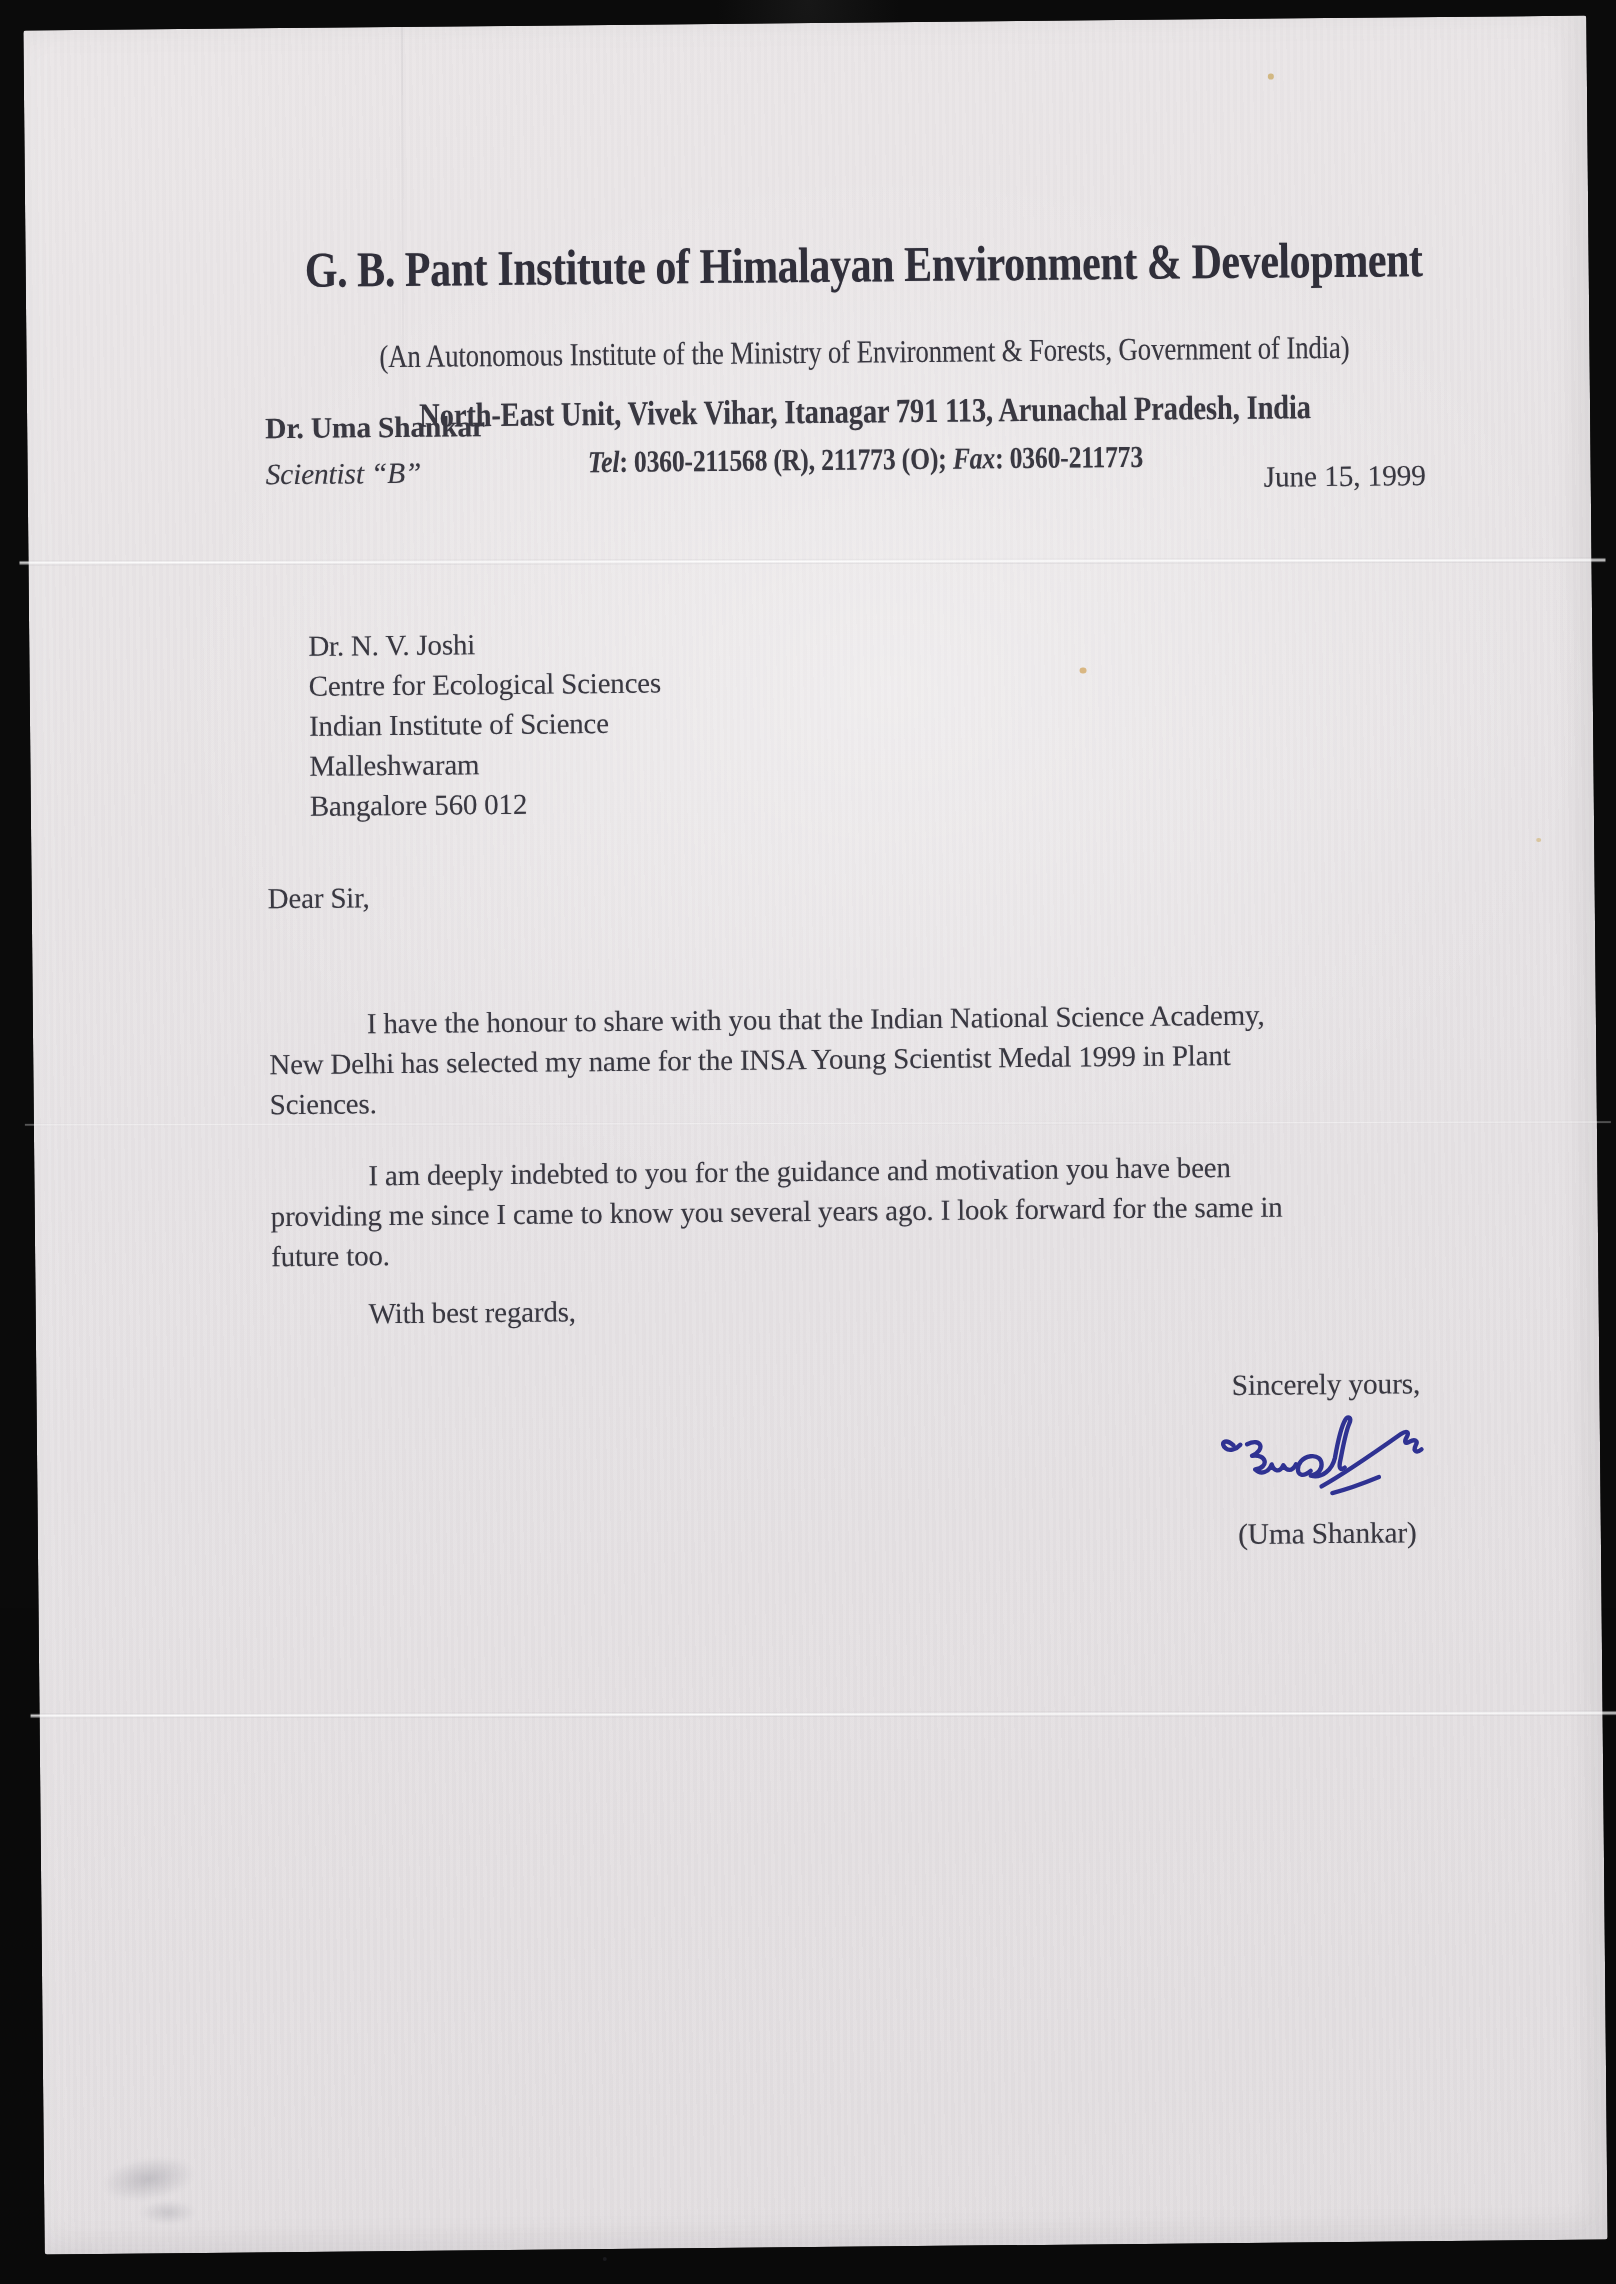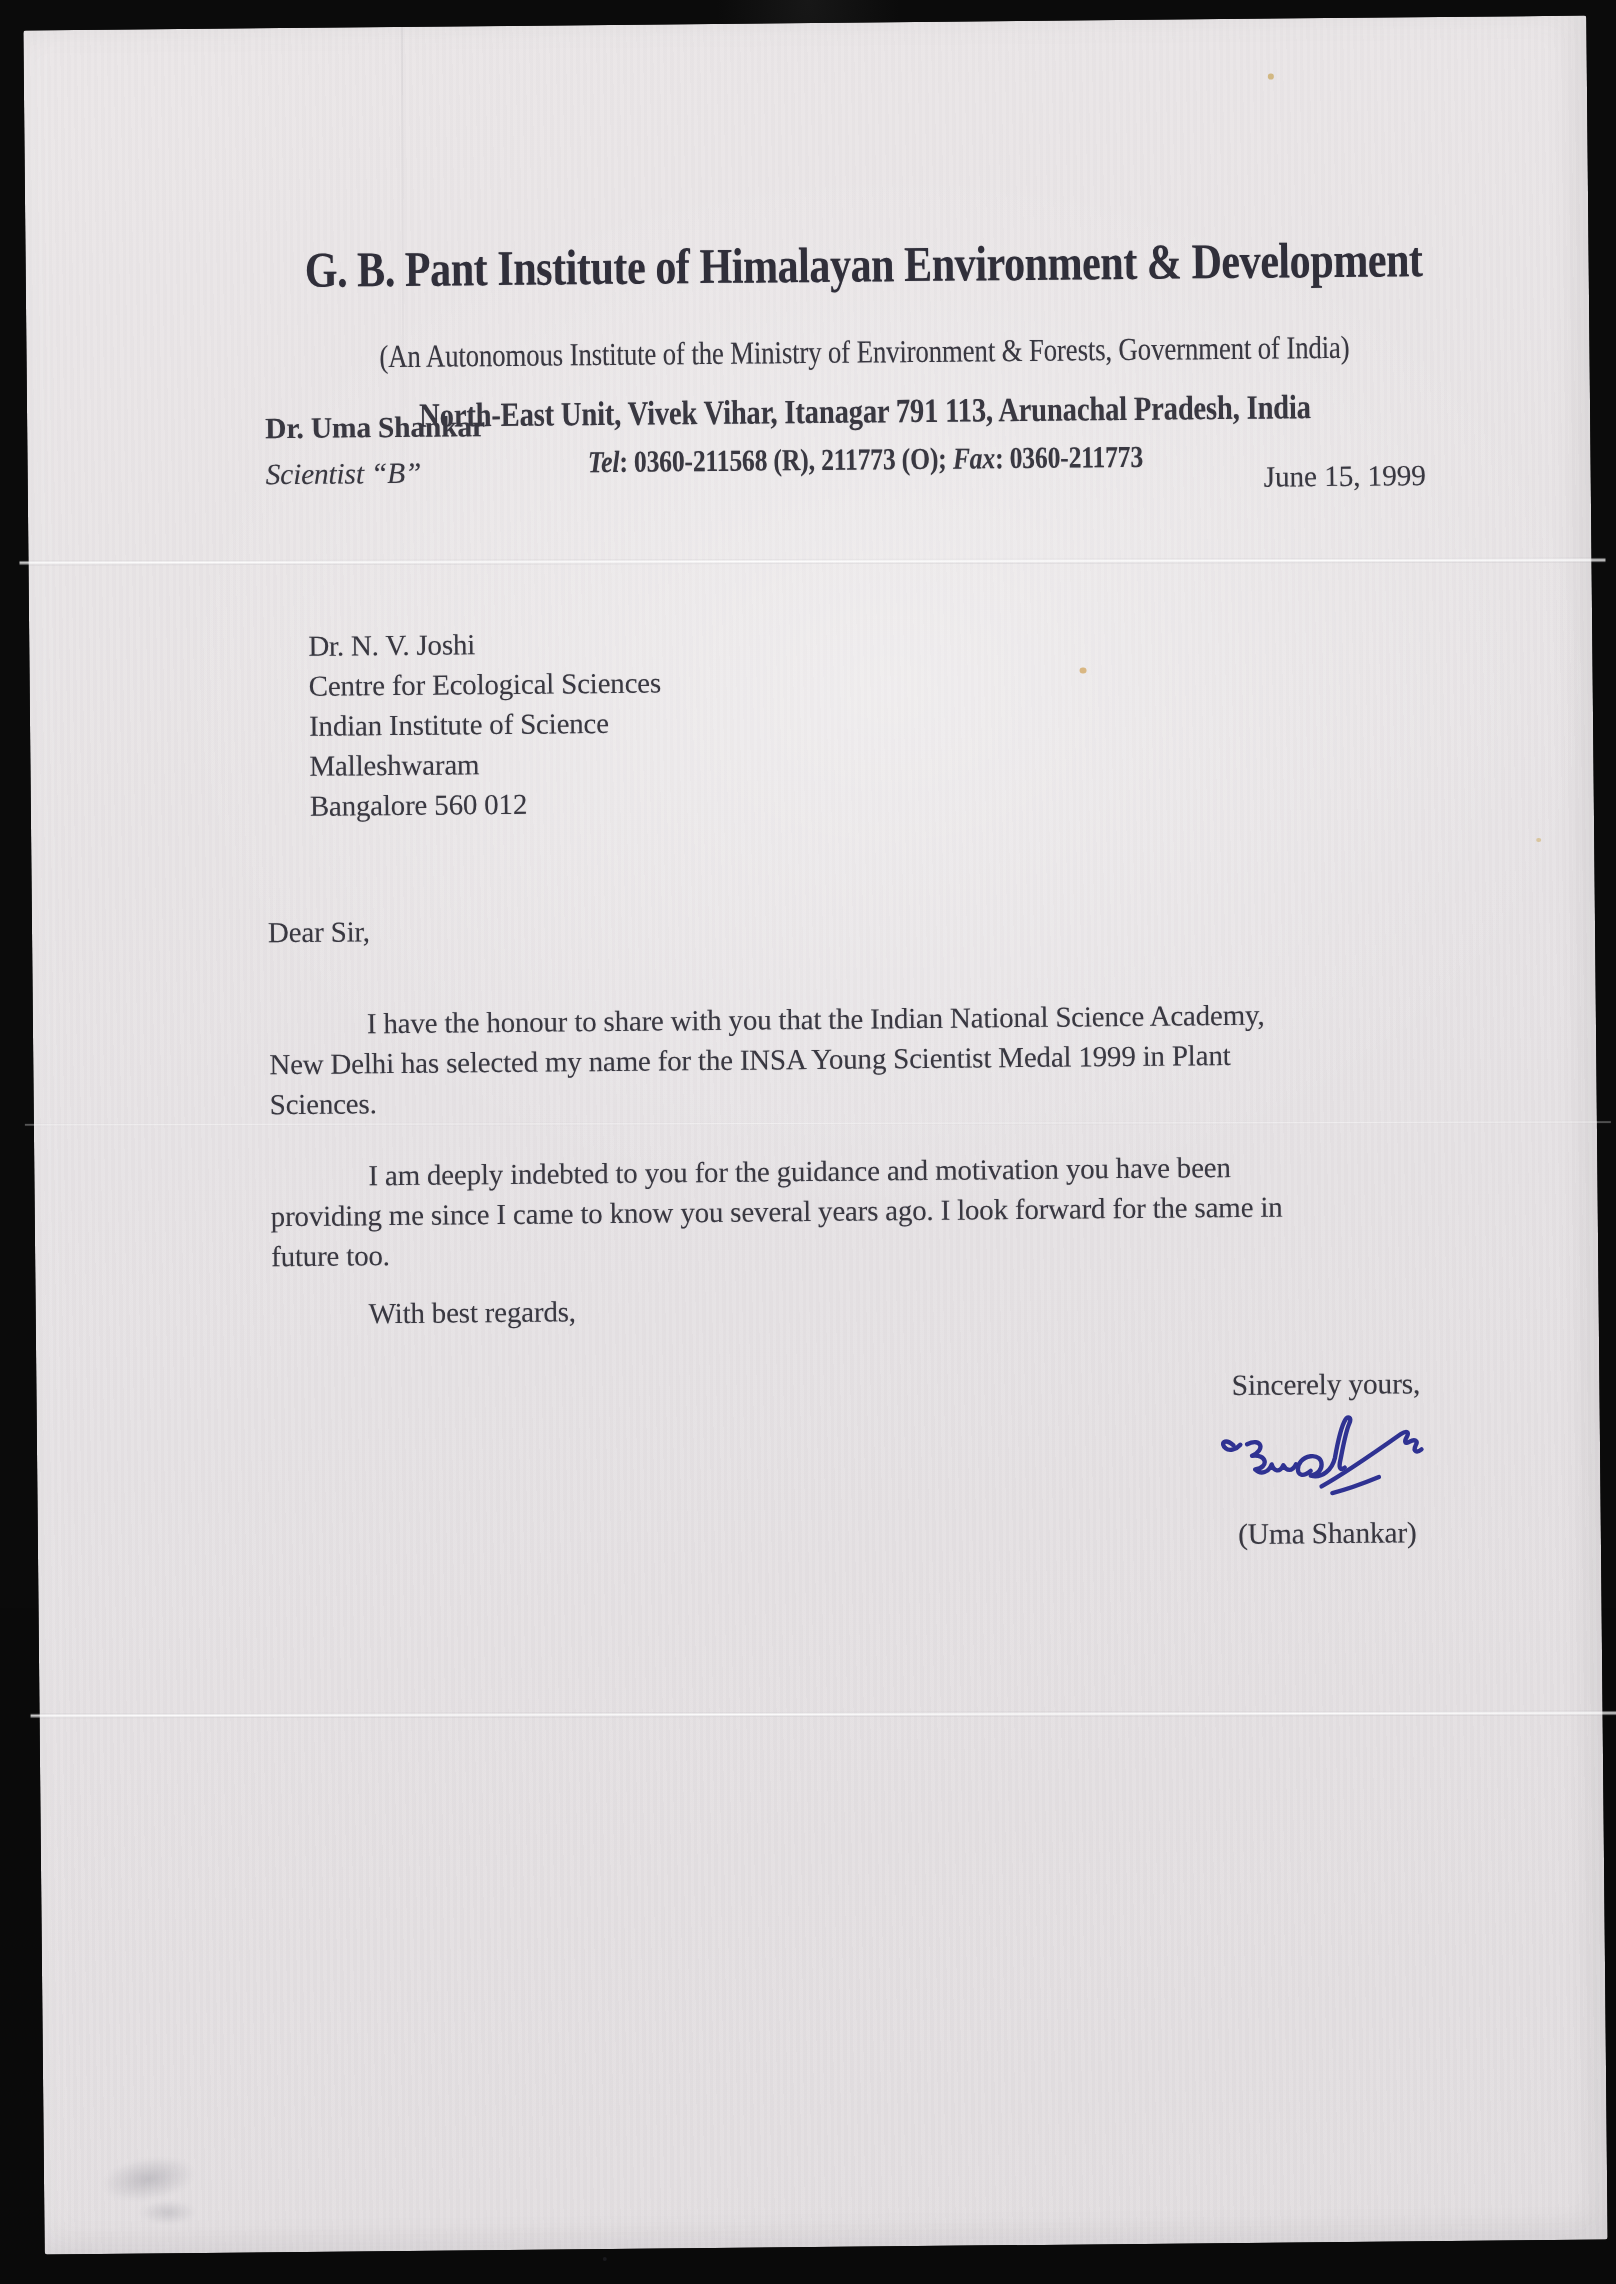--- a/index.html
+++ b/index.html
@@ -47,21 +47,21 @@
   .it { font-style: italic; }
 
   .sender { position: absolute; left: 238px; top: 377px; }
   .sender-name  { font-size: 29.5px; font-weight: bold; line-height: 46px; }
   .sender-title { font-size: 29.5px; font-style: italic; line-height: 46px; }
 
   .date-block { position: absolute; left: 1143px; top: 442px; width: 255px; text-align: right; font-size: 29.5px; }
 
   .recipient { position: absolute; left: 279px; top: 598px; font-size: 29px; line-height: 40px; }
 
-  .salutation { position: absolute; left: 236px; top: 888px; font-size: 29px; }
+  .salutation { position: absolute; left: 236px; top: 854px; font-size: 29px; }
 
   .para { position: absolute; left: 236px; width: 1169px; font-size: 29px; line-height: 40px; }
   .para .first { text-indent: 98px; }
   .p1 { top: 976px; }
   .p2 { top: 1128px; }
   .regards { position: absolute; left: 333px; top: 1270px; font-size: 29px; }
 
   .closing { position: absolute; left: 1143px; top: 1347px; width: 293px; text-align: center; }
   .closing-salutation { font-size: 29.5px; line-height: 38px; }
   .signature { display: block; margin: 8.6px auto 0 auto; }

